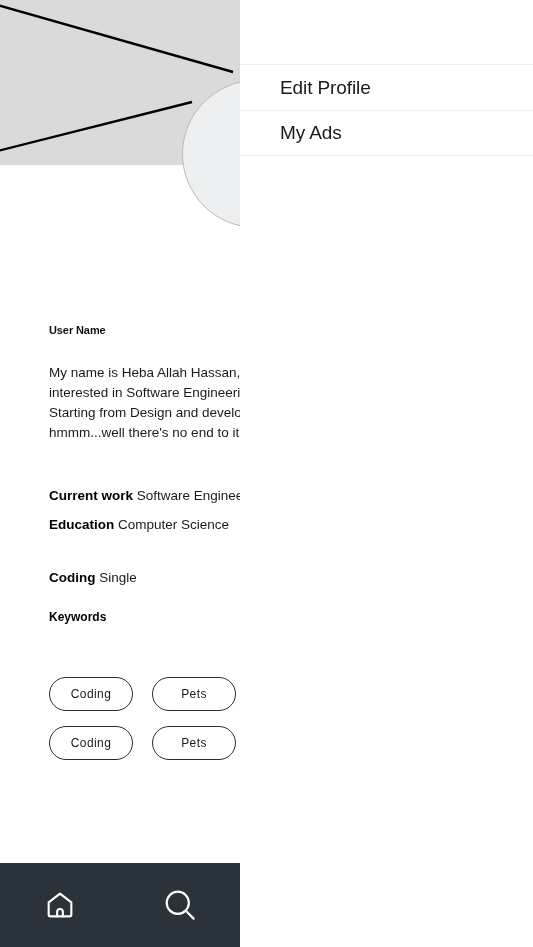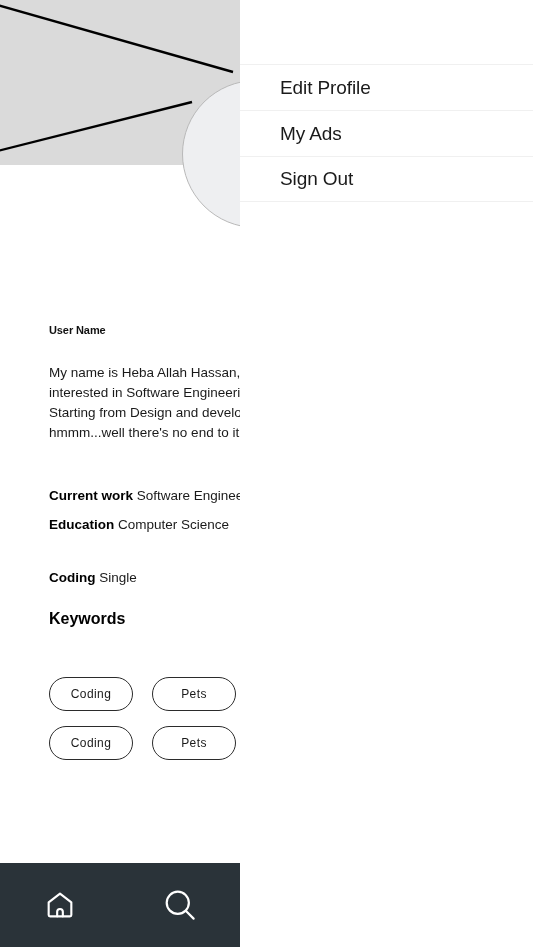--- a/index.html
+++ b/index.html
@@ -99,21 +99,21 @@
   }
   .detail-row .detail-value { font-weight: normal; }
   #detail-row-0 { top: 323px; }
   #detail-row-1 { top: 352px; }
   #detail-row-2 { top: 405px; }
 
   #keywords-heading {
     position: absolute;
     left: 49px;
     top: 445px;
-    font-size: 16px;
+    font-size: 12px;
     font-weight: bold;
     color: #000000;
   }
 
   #keyword-chips {
     position: absolute;
     left: 49px;
     top: 512px;
     width: 320px;
   }
@@ -259,16 +259,13 @@
 
 </div>
 
 <div id="dropdown-menu">
   <div class="menu-item" id="menu-item-0">
     <span class="menu-item-label">Edit Profile</span>
   </div>
   <div class="menu-item" id="menu-item-1">
     <span class="menu-item-label">My Ads</span>
   </div>
-  <div class="menu-item" id="menu-item-2">
-    <span class="menu-item-label">Sign Out</span>
-  </div>
 </div>
 
 </body></html>

